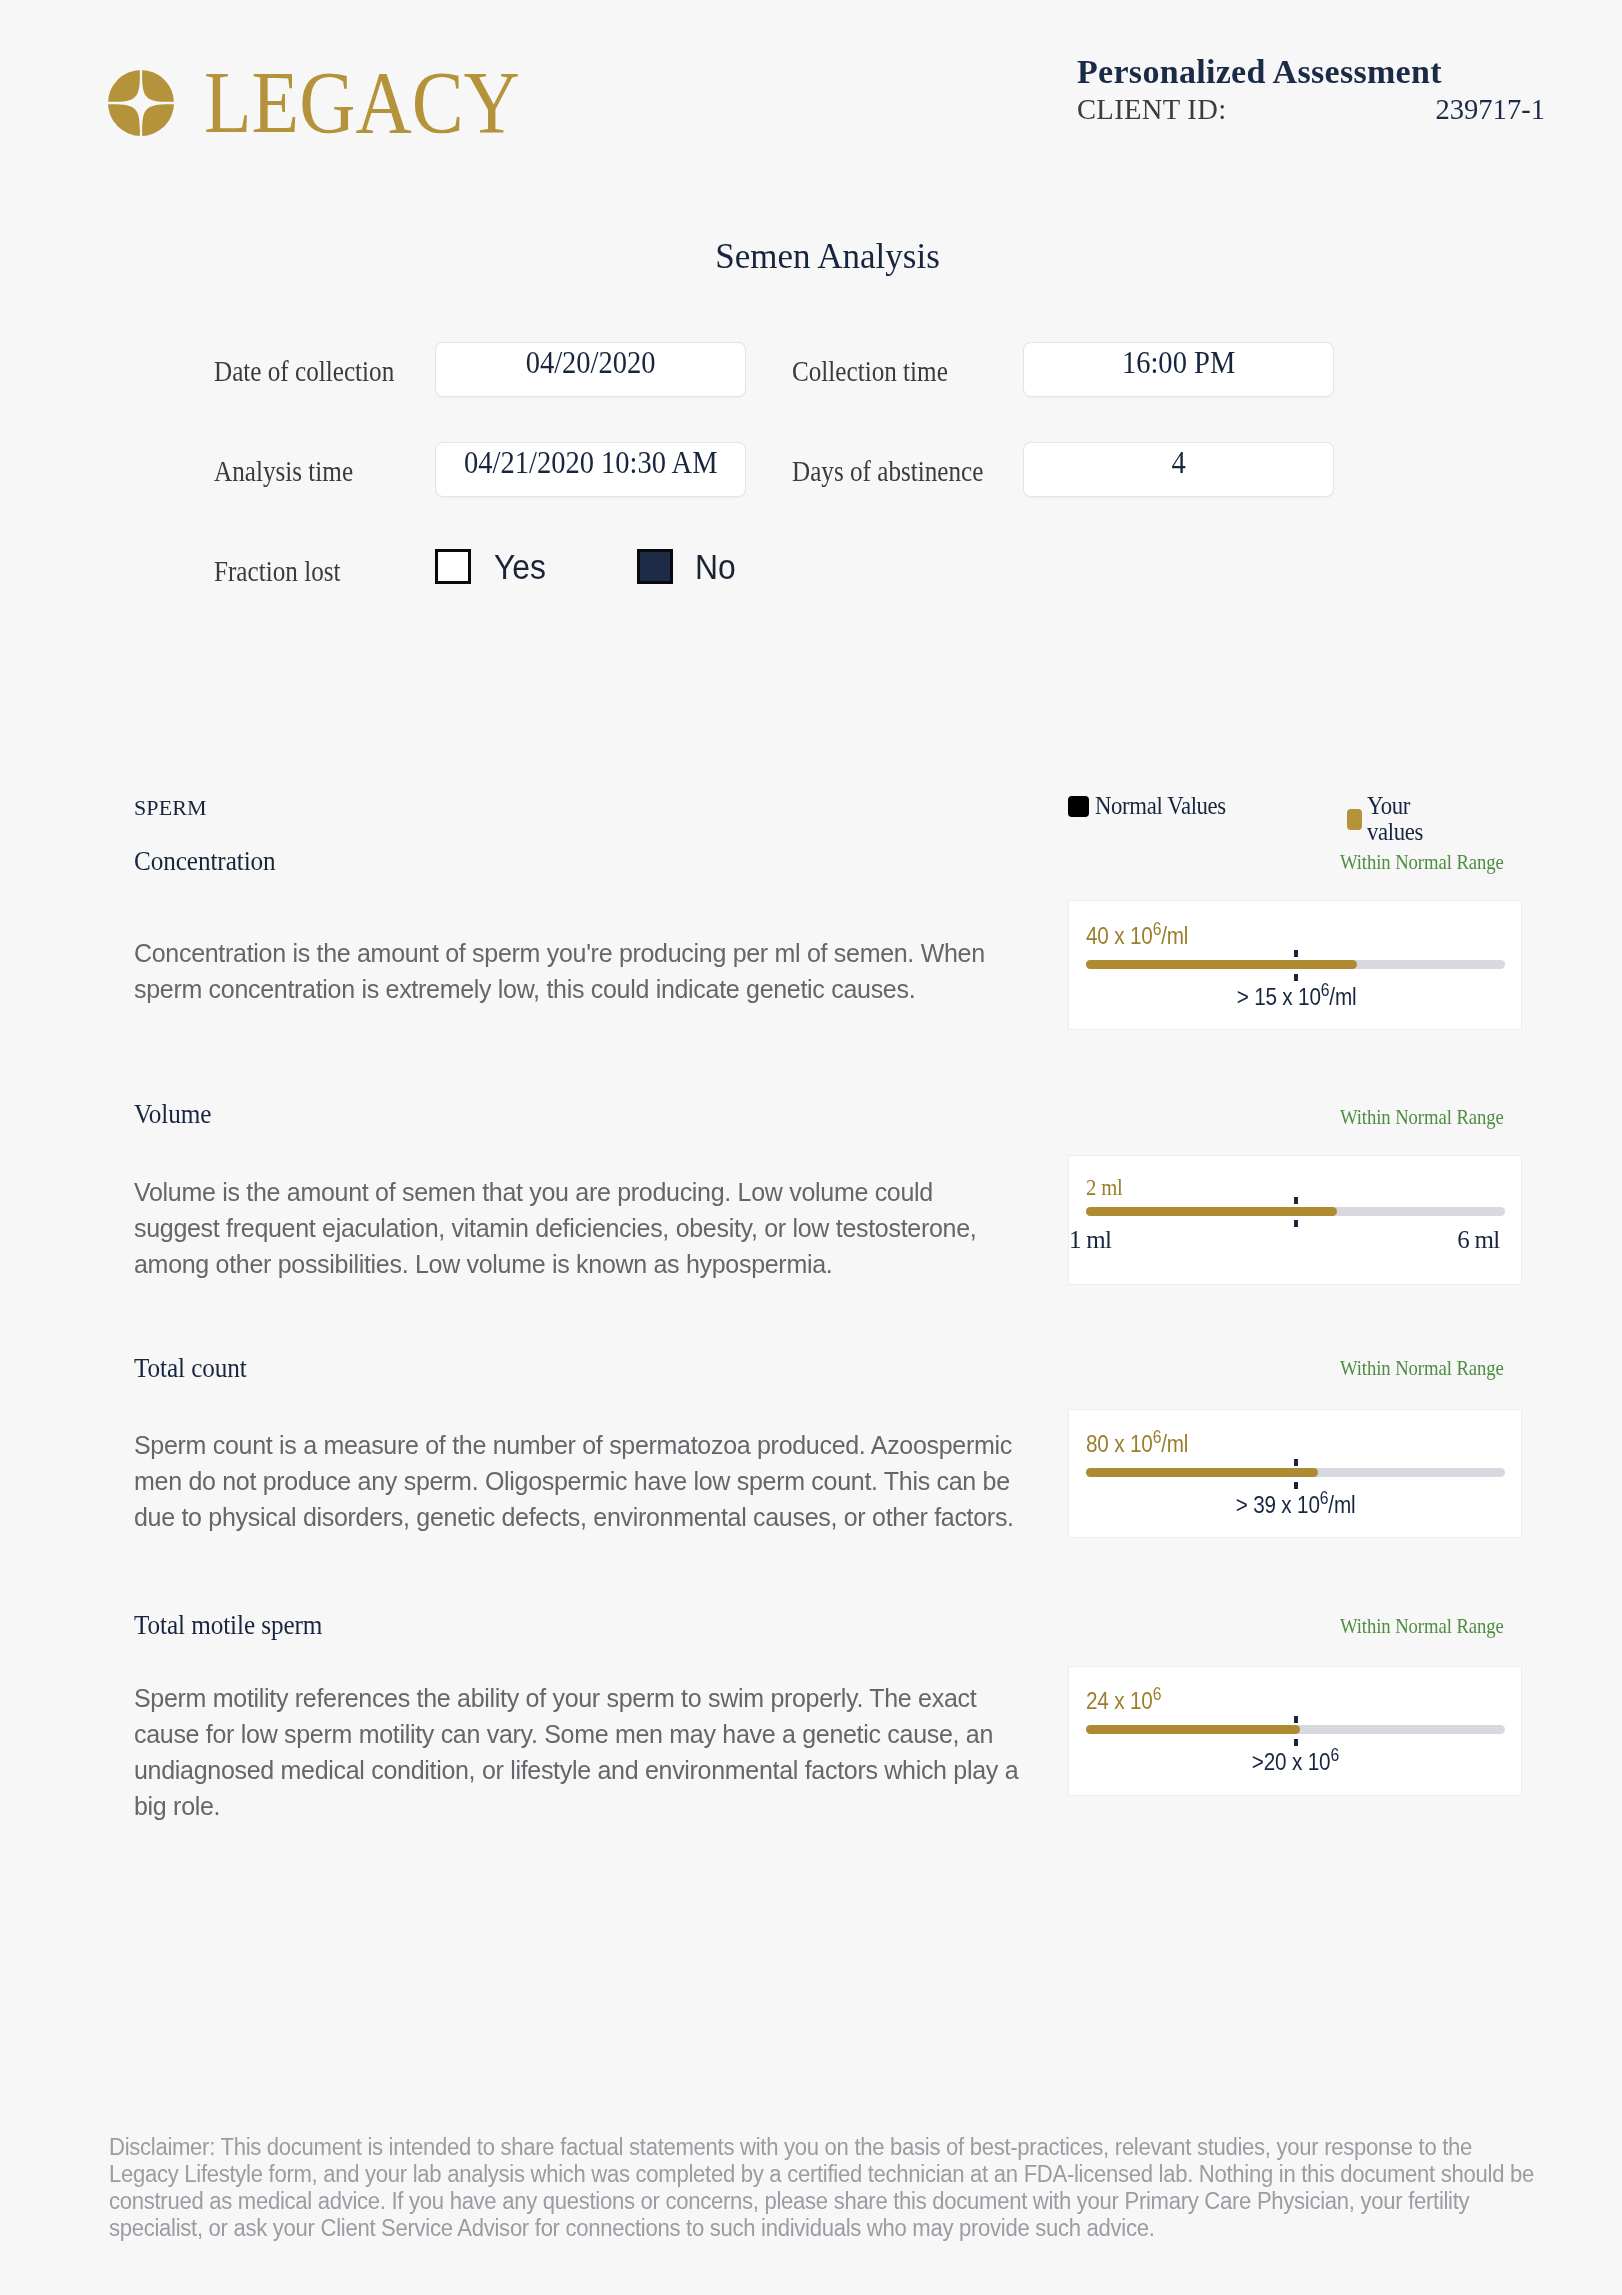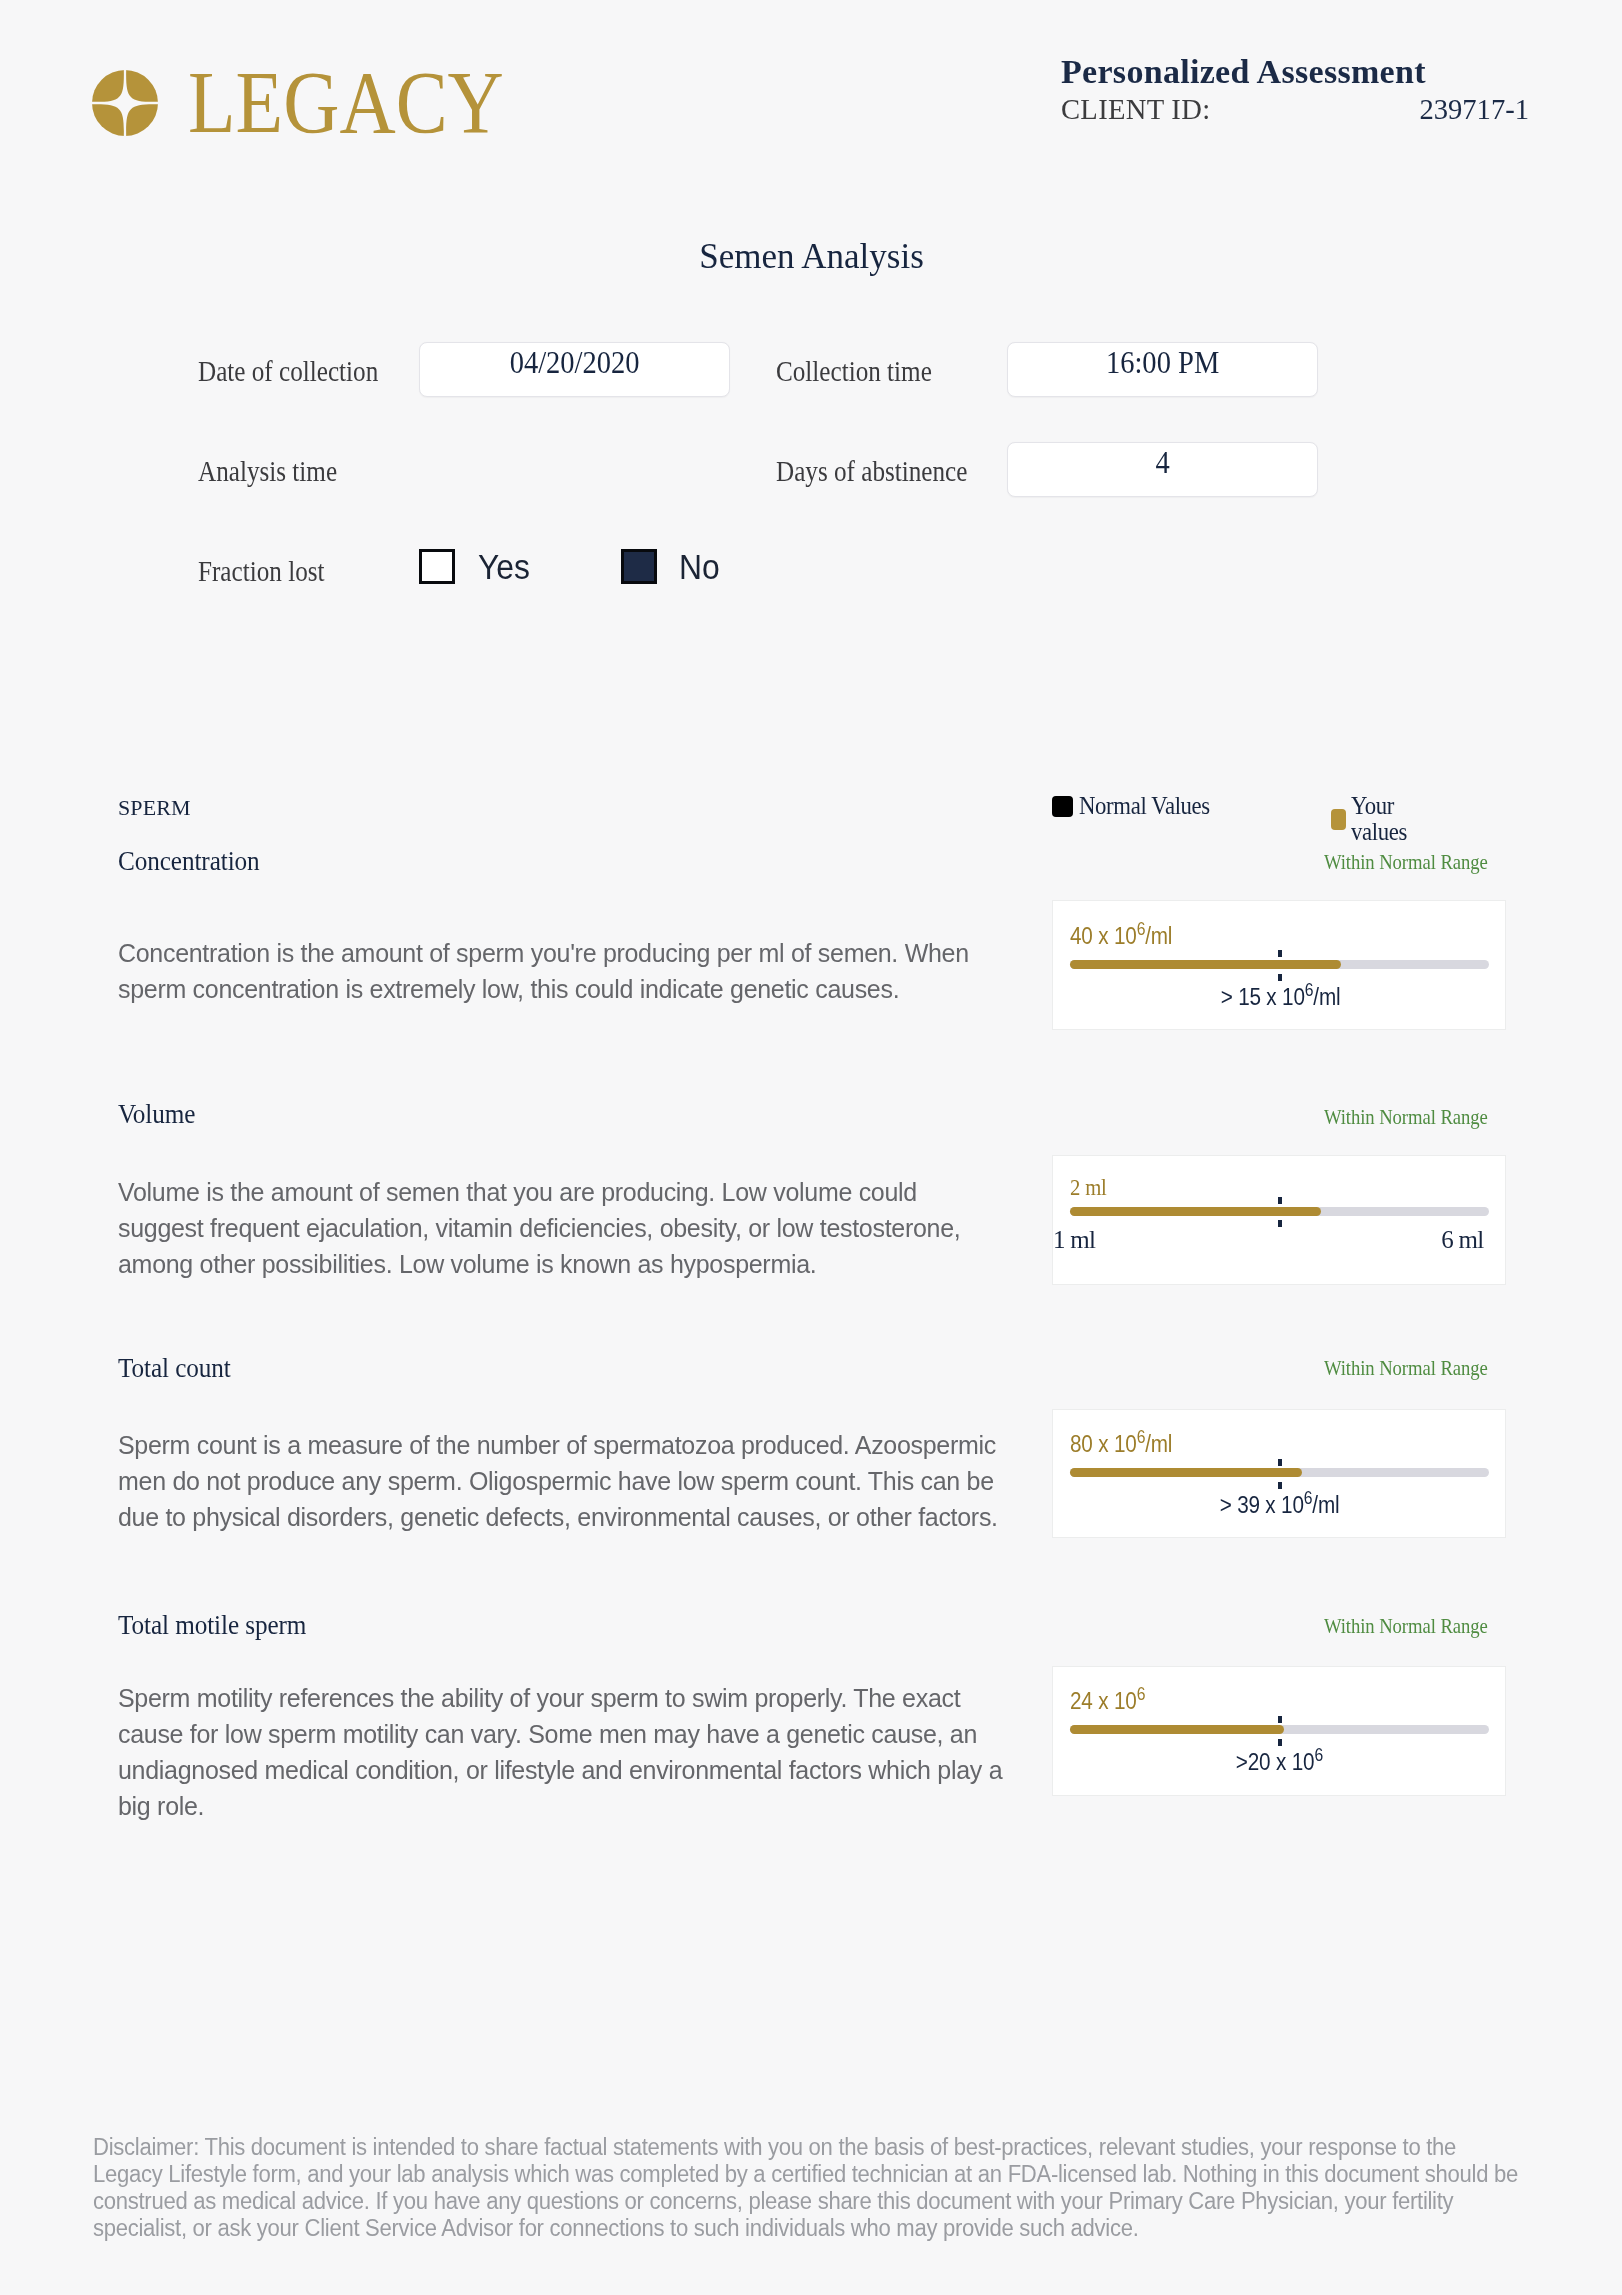--- a/index.html
+++ b/index.html
@@ -1,19 +1,19 @@
 <!DOCTYPE html>
 <html style="font-size:10.4px"><head>
 <meta charset="utf-8">
 <title>Legacy - Personalized Assessment</title>
 <style>
   html,body{margin:0;padding:0;}
   body{width:1623px;height:2295px;background:#f7f7f8;overflow:hidden;
        font-family:"Liberation Serif",serif;-webkit-font-smoothing:antialiased;}
-  .page{position:relative;width:1434px;height:2295px;}
+  .page{position:relative;width:1434px;height:2295px;margin-left:16px;}
   .abs{position:absolute;}
 
   
   #logo-mark{left:92px;top:70px;width:66px;height:66px;}
   #logo-word{left:188px;top:59px;font-size:88px;line-height:1;color:#b5933a;
              font-family:"Liberation Serif",serif;letter-spacing:0px;white-space:nowrap;
              transform:scaleX(0.885);transform-origin:left top;}
   #assess-title{left:1061px;top:55px;width:481px;text-align:left;
              font-family:"Liberation Serif",serif;font-weight:700;font-size:34px;line-height:1;color:#1b2a46;
              letter-spacing:0.3px;}
@@ -99,20 +99,23 @@
   <div class="abs f-box" style="left:419px;top:342px;width:309px;height:53px;">
       <span>04/20/2020</span>
     </div>
 
   <div class="abs f-label" style="left:776px;top:358px;">Collection time</div>
   <div class="abs f-box" style="left:1007px;top:342px;width:309px;height:53px;">
       <span>16:00 PM</span>
     </div>
 
   <div class="abs f-label" style="left:198px;top:458px;">Analysis time</div>
+  <div class="abs f-box" style="left:419px;top:442px;width:309px;height:53px;">
+      <span>04/21/2020 10:30 AM</span>
+    </div>
 
   <div class="abs f-label" style="left:776px;top:458px;">Days of abstinence</div>
   <div class="abs f-box" style="left:1007px;top:442px;width:309px;height:53px;">
       <span>4</span>
     </div>
 
   <div class="abs f-label" style="left:198px;top:558px;">Fraction lost</div>
   <div class="abs cb" style="left:419px;top:549px;width:36px;height:35px;"></div>
   <div class="abs cb-label" style="left:478px;top:549px;">Yes</div>
   <div class="abs cb on" style="left:621px;top:549px;width:36px;height:35px;"></div>

